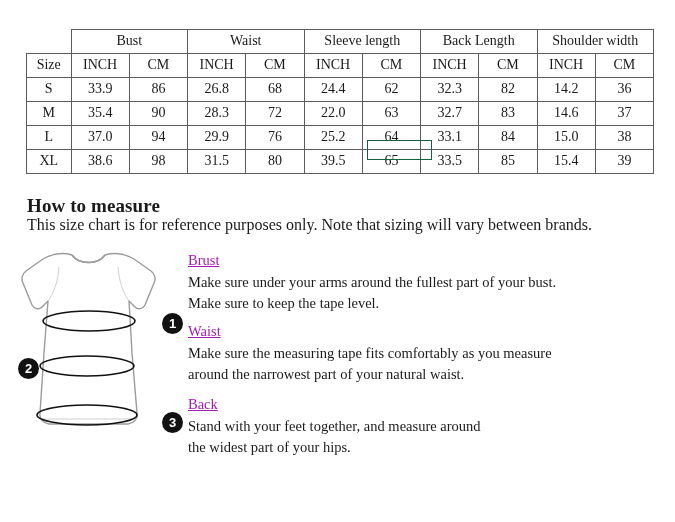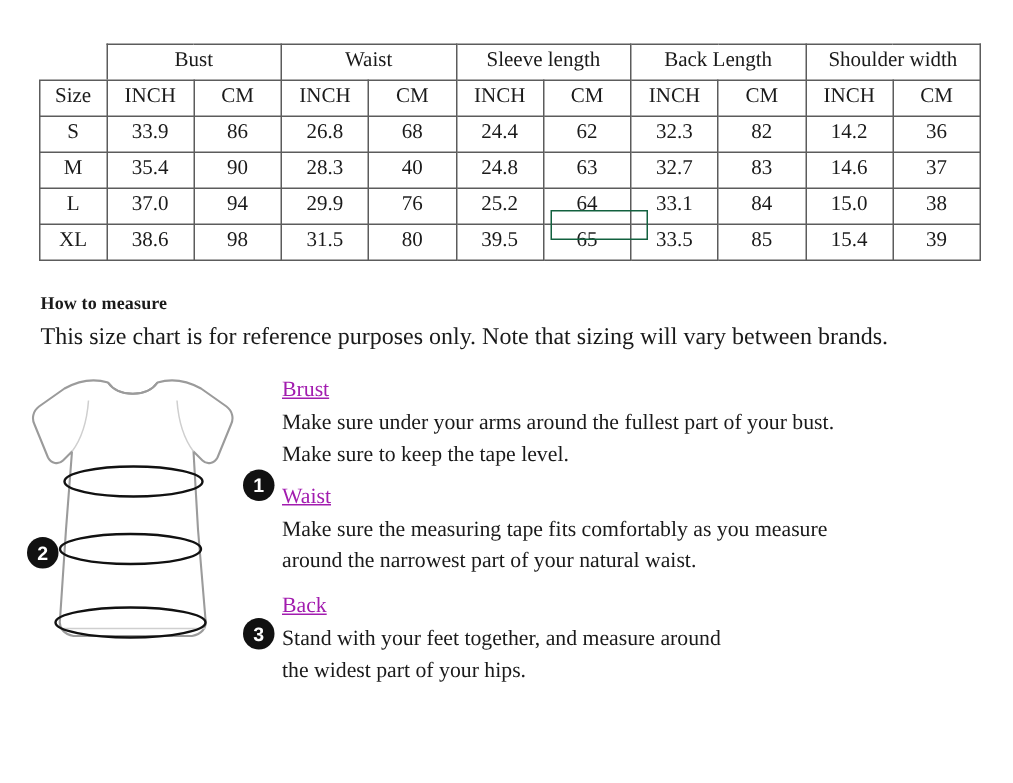--- a/index.html
+++ b/index.html
@@ -74,21 +74,21 @@
     border: 1px solid #12613f;
     box-sizing: border-box;
     pointer-events: none;
   }
 
   
   .howto-title {
     position: absolute;
     left: 27px;
     top: 195px;
-    font-size: 12px;
+    font-size: 19px;
     font-weight: bold;
     letter-spacing: 0.1px;
   }
   .howto-sub {
     position: absolute;
     left: 27px;
     top: 216px;
     font-size: 16px;
   }
 
@@ -179,22 +179,22 @@
         <td>32.3</td>
         <td>82</td>
         <td>14.2</td>
         <td>36</td>
       </tr>
       <tr>
         <td class="size-label">M</td>
         <td>35.4</td>
         <td>90</td>
         <td>28.3</td>
-        <td>40</td>
-        <td>24.8</td>
+        <td>72</td>
+        <td>22.0</td>
         <td>63</td>
         <td>32.7</td>
         <td>83</td>
         <td>14.6</td>
         <td>37</td>
       </tr>
       <tr>
         <td class="size-label">L</td>
         <td>37.0</td>
         <td>94</td>

